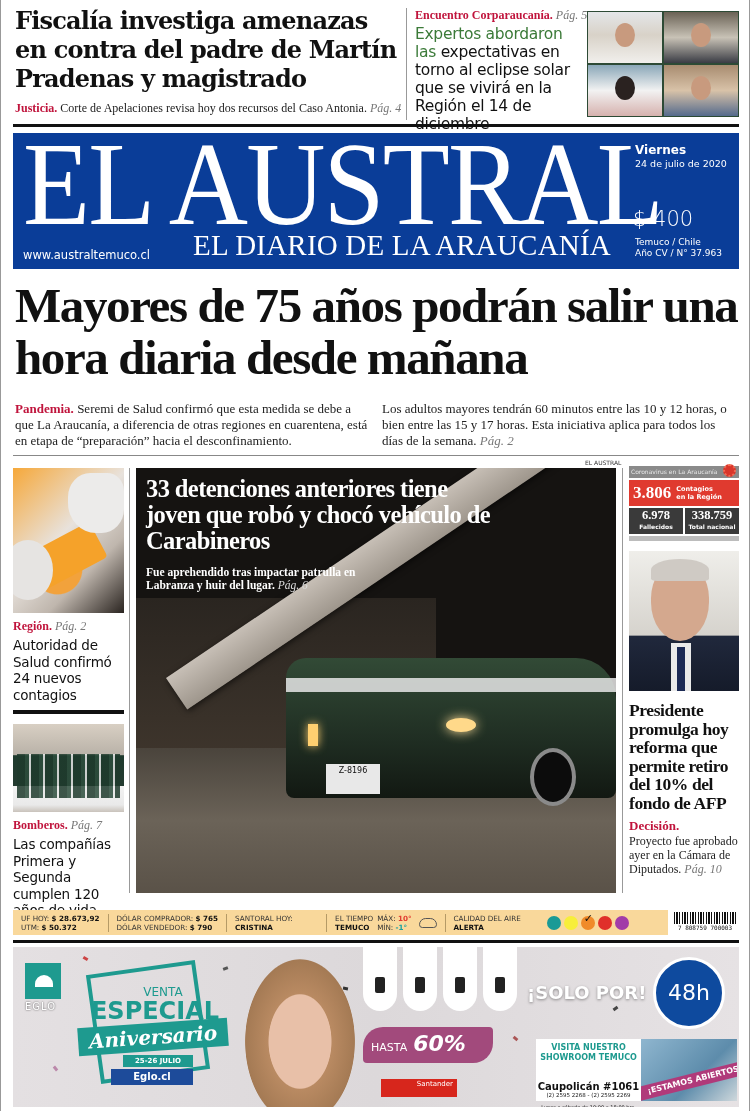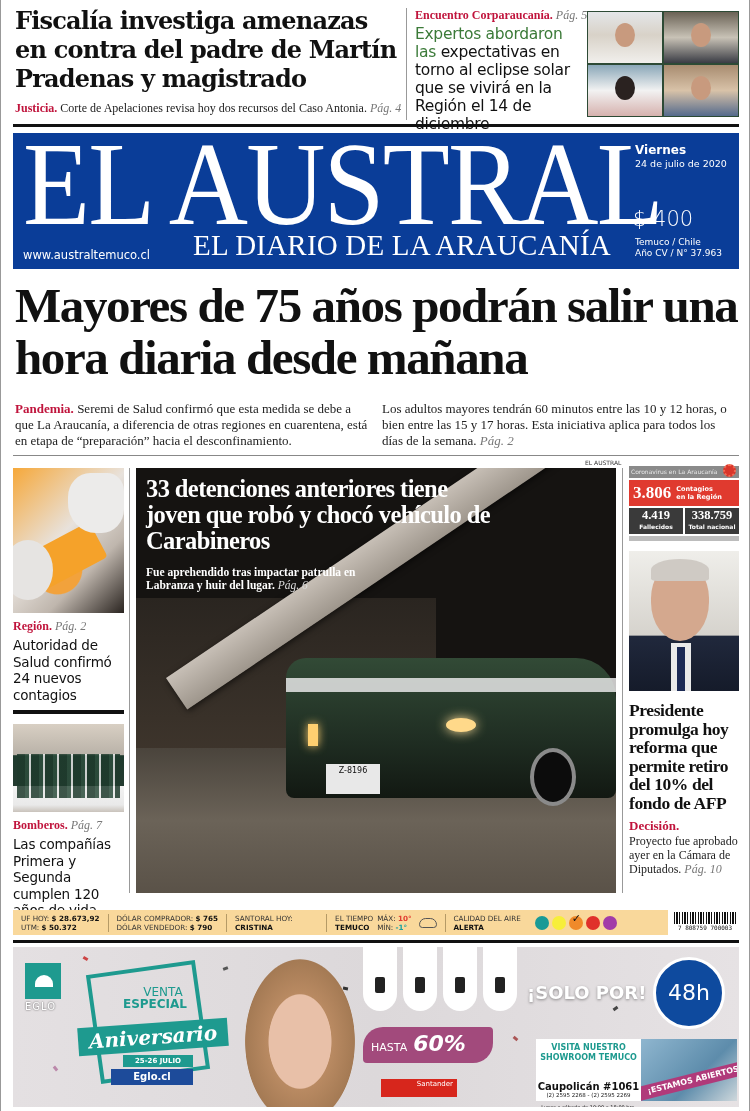--- a/index.html
+++ b/index.html
@@ -110,21 +110,21 @@
   .barcode .num { font-family: "DejaVu Sans Mono", monospace; font-size: 6px; text-align: center; color: #111; }
   .rule-bottom { position: absolute; left: 12px; top: 940px; width: 726px; height: 3px; background: #111; }
 
   
   .ad { position: absolute; left: 12px; top: 947px; width: 726px; height: 160px; background: linear-gradient(90deg,#e4e0e2 0%,#dcd8da 50%,#e6e2e4 100%); overflow: hidden; }
   .ad .logo { position: absolute; left: 12px; top: 16px; width: 36px; height: 36px; background: #1e9a8f; }
   .ad .logo .lamp { position: absolute; left: 10px; top: 12px; width: 18px; height: 12px; background: #fff; border-radius: 10px 10px 0 0; }
   .ad .logo-txt { position: absolute; left: 12px; top: 54px; font-family: "DejaVu Sans", sans-serif; font-size: 10px; color: #fff; letter-spacing: 1px; text-shadow: 0 0 2px #444; }
   .ad .frame { position: absolute; left: 80px; top: 20px; width: 110px; height: 110px; border: 4px solid #1e9a8f; transform: rotate(-8deg); }
   .ad .venta { position: absolute; left: 90px; top: 38px; width: 120px; text-align: center; font-family: "DejaVu Sans", sans-serif; color: #1e9a8f; font-size: 12px; }
-  .ad .especial { position: absolute; left: 72px; top: 50px; width: 140px; text-align: center; font-family: "DejaVu Sans", sans-serif; font-weight: bold; color: #1e9a8f; font-size: 12px; }
+  .ad .especial { position: absolute; left: 72px; top: 50px; width: 140px; text-align: center; font-family: "DejaVu Sans", sans-serif; font-weight: bold; color: #1e9a8f; font-size: 24px; }
   .ad .aniv { position: absolute; left: 65px; top: 76px; width: 150px; height: 28px; background: #1e9a8f; color: #fff; text-align: center; font-family: "DejaVu Serif", serif; font-style: italic; font-weight: bold; font-size: 20px; line-height: 28px; transform: rotate(-4deg); }
   .ad .fecha { position: absolute; left: 110px; top: 108px; width: 70px; height: 12px; background: #1e9a8f; color: #fff; font-family: "DejaVu Sans", sans-serif; font-size: 7px; font-weight: bold; text-align: center; line-height: 12px; }
   .ad .site { position: absolute; left: 98px; top: 122px; width: 82px; height: 16px; background: #1d4b9a; color: #fff; font-family: "DejaVu Sans", sans-serif; font-size: 10px; font-weight: bold; text-align: center; line-height: 16px; }
   .ad .woman { position: absolute; left: 232px; top: 12px; width: 110px; height: 150px; border-radius: 50% 50% 10% 10%; background: radial-gradient(ellipse at 50% 55%, #e8c0a8 0 40%, #b98a62 41%, #a47a54 70%, transparent 71%); }
   .ad .lamps { position: absolute; left: 350px; top: 0; display: flex; gap: 6px; }
   .ad .lamps div { width: 34px; height: 64px; background: #fff; border-radius: 0 0 17px 17px; position: relative; }
   .ad .lamps div::after { content: ""; position: absolute; left: 12px; top: 30px; width: 10px; height: 16px; background: #222; border-radius: 2px; }
   .ad .solo { position: absolute; left: 514px; top: 35px; font-family: "DejaVu Sans", sans-serif; font-weight: bold; font-size: 18px; color: #fff; text-shadow: 0 1px 3px rgba(0,0,0,0.4); }
   .ad .clock { position: absolute; left: 640px; top: 10px; width: 72px; height: 72px; border-radius: 50%; background: #0e4a9e; border: 3px solid #fff; color: #fff; font-family: "DejaVu Sans", sans-serif; font-size: 22px; text-align: center; line-height: 66px; }
   .ad .hasta { position: absolute; left: 350px; top: 80px; width: 130px; height: 36px; background: #a24a7c; border-radius: 20px 4px 20px 4px; color: #fff; font-family: "DejaVu Sans", sans-serif; font-size: 11px; padding: 4px 8px; }
@@ -257,21 +257,21 @@
       </div>
       <div class="big">
         <span class="num">3.806</span>
         <span class="txt">
           <span>Contagios</span><br>
           <span>en la Región</span>
         </span>
       </div>
       <div class="row">
         <div class="cell">
-          <div class="n">4.419</div>
+          <div class="n">6.978</div>
           <div class="t">Fallecidos</div>
         </div>
         <div class="cell">
           <div class="n">338.759</div>
           <div class="t">Total nacional</div>
         </div>
       </div>
       <div class="under"></div>
     </div>
     <div class="portrait">
@@ -307,21 +307,21 @@
       <div style="display:flex; flex-direction:column; line-height:9px;">
         <span>EL TIEMPO</span>
         <b>TEMUCO</b>
       </div>
       <div style="display:flex; flex-direction:column; line-height:9px;">
         <span><span>MÁX:</span> <span class="warm">10°</span></span>
         <span><span>MÍN:</span> <span class="cold">-1°</span></span>
       </div>
       <span class="cloud"></span>
     </div>
-    <div class="blk" style="flex-direction:row; align-items:center; gap:14px; padding-right:4px;">
+    <div class="blk" style="flex-direction:row; align-items:center; gap:26px; padding-right:4px;">
       <div style="display:flex; flex-direction:column; line-height:9px;">
         <span>CALIDAD DEL AIRE</span>
         <b>ALERTA</b>
       </div>
       <div class="dots">
         <span class="dot" style="background:#1a9a96"></span>
         <span class="dot" style="background:#f7ee3a"></span>
         <span class="dot" style="background:#f08a2a">
             <span class="chk">✓</span>
           </span>

